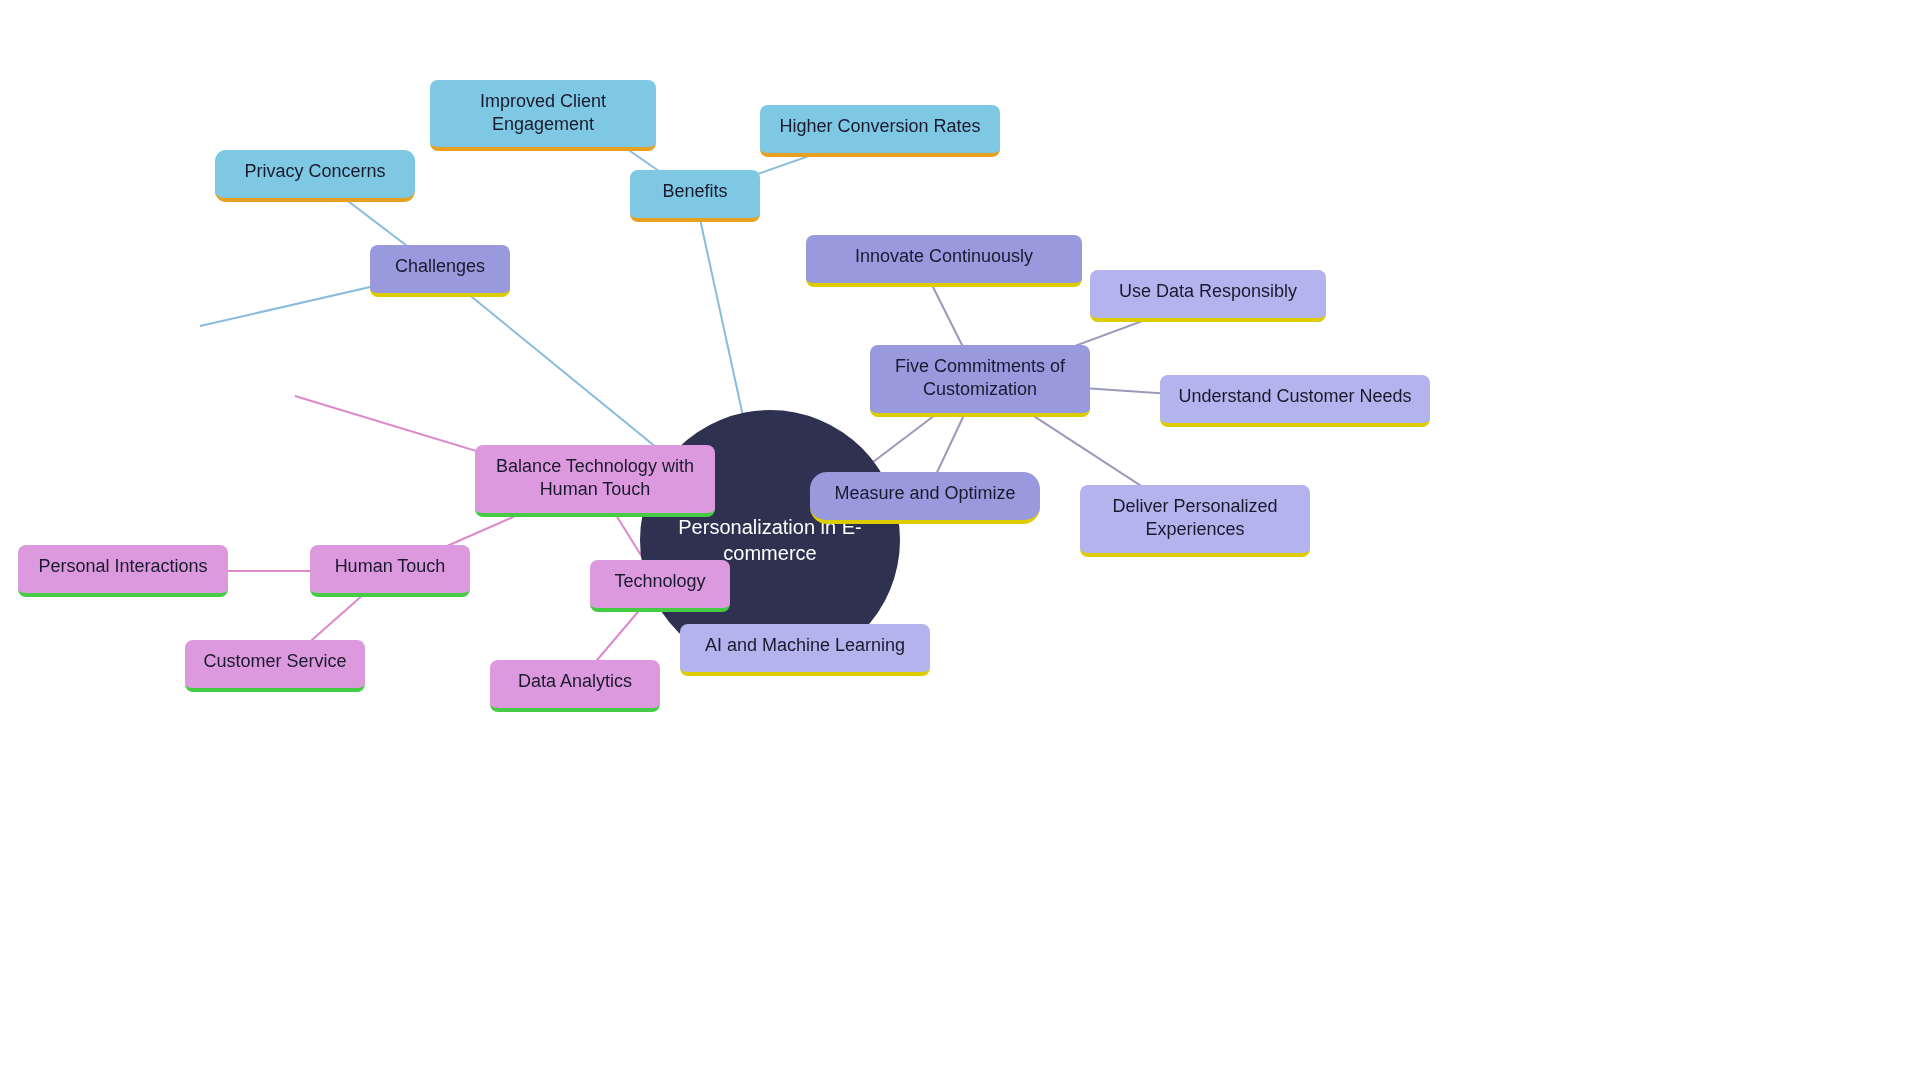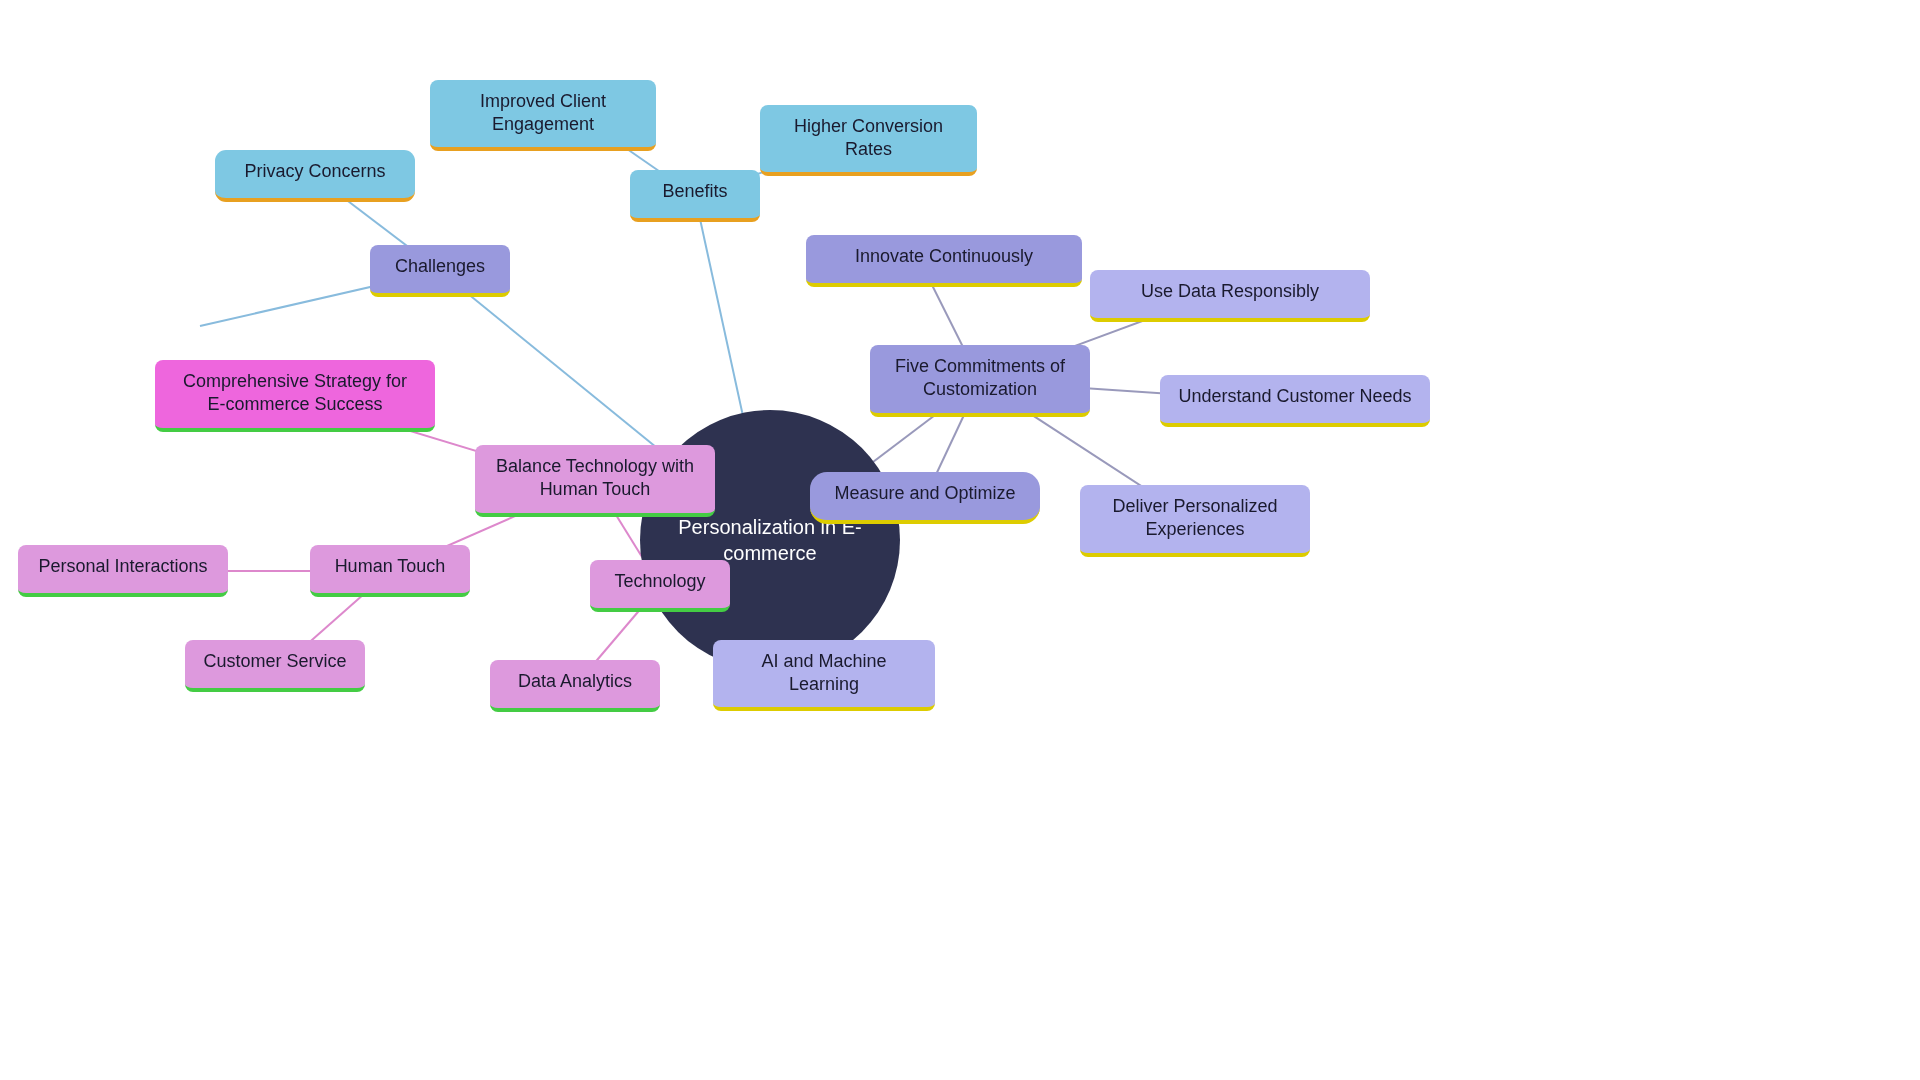--- a/index.html
+++ b/index.html
@@ -102,30 +102,29 @@
       <line x1="770" y1="540" x2="980" y2="381" stroke="#9999bb" stroke-width="2"></line>
       <line x1="980" y1="381" x2="920" y2="261" stroke="#9999bb" stroke-width="2"></line>
       <line x1="980" y1="381" x2="1210" y2="296" stroke="#9999bb" stroke-width="2"></line>
       <line x1="980" y1="381" x2="1275" y2="401" stroke="#9999bb" stroke-width="2"></line>
       <line x1="980" y1="381" x2="1195" y2="521" stroke="#9999bb" stroke-width="2"></line>
       <line x1="980" y1="381" x2="925" y2="498" stroke="#9999bb" stroke-width="2"></line>
     </svg>
 <div class="node node-center" style="left: 640px; top: 410px; width: 260px; height: 260px;">Personalization in E-commerce</div>
     <div class="node node-blue" style="left: 630px; top: 170px; width: 130px; min-height: 52px;">Benefits</div>
     <div class="node node-blue" style="left: 430px; top: 80px; width: 226px; min-height: 52px;">Improved Client Engagement</div>
-    <div class="node node-blue" style="left: 760px; top: 105px; width: 217px; min-height: 52px;">Higher Conversion Rates</div>
+    <div class="node node-blue" style="left: 760px; top: 105px; width: 240px; min-height: 52px;">Higher Conversion Rates</div>
     <div class="node node-periwinkle" style="left: 370px; top: 245px; width: 140px; min-height: 52px;">Challenges</div>
     <div class="node node-blue" style="left: 215px; top: 150px; width: 200px; min-height: 52px; border-radius: 11px;">Privacy Concerns</div>
-    <div class="node node-pink" style="left: 155px; top: 360px; width: 280px; min-height: 72px;">Comprehensive Strategy for<br>E-commerce Success</div>
     <div class="node node-lightpink" style="left: 475px; top: 445px; width: 240px; min-height: 72px;">Balance Technology with<br>Human Touch</div>
     <div class="node node-lightpink" style="left: 310px; top: 545px; width: 160px; min-height: 52px;">Human Touch</div>
     <div class="node node-lightpink" style="left: 18px; top: 545px; width: 210px; min-height: 52px;">Personal Interactions</div>
     <div class="node node-lightpink" style="left: 185px; top: 640px; width: 180px; min-height: 52px;">Customer Service</div>
     <div class="node node-lightpink" style="left: 590px; top: 560px; width: 140px; min-height: 52px;">Technology</div>
     <div class="node node-lightpink" style="left: 490px; top: 660px; width: 170px; min-height: 52px;">Data Analytics</div>
-    <div class="node node-lavender" style="left: 680px; top: 640px; width: 222px; min-height: 52px; margin-left: 33px;">AI and Machine Learning</div>
+    <div class="node node-lavender" style="left: 680px; top: 624px; width: 250px; min-height: 52px;">AI and Machine Learning</div>
     <div class="node node-periwinkle" style="left: 870px; top: 345px; width: 220px; min-height: 72px;">Five Commitments of<br>Customization</div>
     <div class="node node-periwinkle" style="left: 800px; top: 235px; width: 276px; min-height: 52px; margin-left: 6px;">Innovate Continuously</div>
-    <div class="node node-lavender" style="left: 1090px; top: 270px; width: 280px; min-height: 52px;">Use Data Responsibly</div>
+    <div class="node node-lavender" style="left: 1090px; top: 270px; width: 236px; min-height: 52px;">Use Data Responsibly</div>
     <div class="node node-lavender" style="left: 1160px; top: 375px; width: 270px; min-height: 52px;">Understand Customer Needs</div>
     <div class="node node-lavender" style="left: 1080px; top: 485px; width: 230px; min-height: 72px;">Deliver Personalized<br>Experiences</div>
     <div class="node node-periwinkle" style="left: 810px; top: 472px; width: 230px; min-height: 52px; border-radius: 17px;">Measure and Optimize</div>
   </div>
 
 </body></html>

